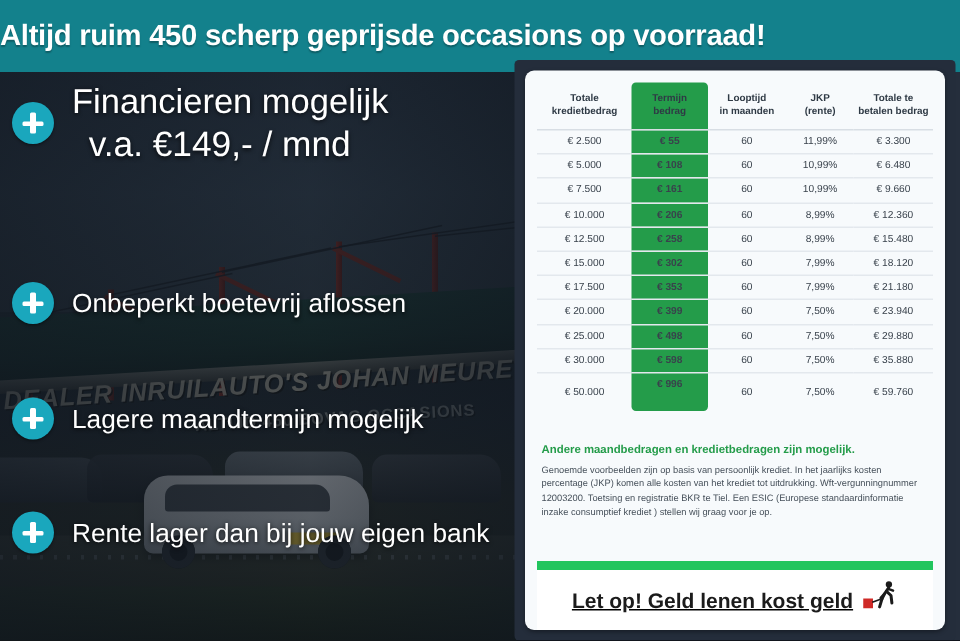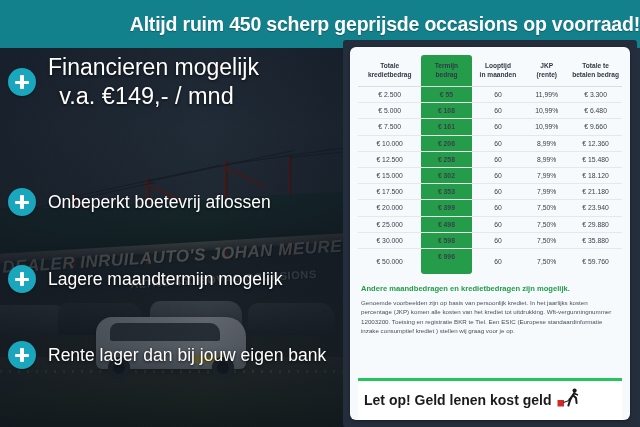--- a/index.html
+++ b/index.html
@@ -118,21 +118,21 @@
   
   .scrim {
     position: absolute; inset: 0;
     background: linear-gradient(to right, rgba(17,24,33,.80), rgba(17,24,33,.62) 60%, rgba(17,24,33,.80));
   }
 
   
   .topbar {
     position: absolute; left: 0; top: 0; width: 640px; height: 48px;
     background: #13818c;
-    display: flex; align-items: center; justify-content: flex-end;
+    display: flex; align-items: center; justify-content: flex-start;
   }
   .topbar .headline {
     color: #ffffff; font-weight: bold; font-size: 19.5px;
     letter-spacing: -.2px; white-space: nowrap;
     text-shadow: 0 1px 1px rgba(0,0,0,.28);
   }
 
   
   .features {
     position: absolute; left: 0; top: 33px; width: 345px; height: 414px;
@@ -177,21 +177,21 @@
     background: #242d3b;
     border-radius: 3px;
     padding: 7px;
   }
   .card {
     width: 100%; height: 100%;
     background: #f7fafc;
     border-radius: 6px;
     box-shadow: 0 1px 3px rgba(0,0,0,.35);
     padding: 8px 8px 0 8px;
-    display: flex; flex-direction: column;
+    display: flex; flex-direction: column; gap: 11px;
   }
   table.rates {
     width: 100%; border-collapse: collapse; table-layout: fixed;
   }
   table.rates th {
     font-size: 6.6px; font-weight: bold; color: #2f3a45;
     line-height: 9px; padding: 6px 2px 7px; text-align: center;
     vertical-align: middle;
   }
   table.rates th .sub { display: block; }
@@ -217,23 +217,23 @@
   .notes .nhead {
     color: #249c4a; font-weight: bold; font-size: 7.6px; line-height: 11px;
     margin-bottom: 4px;
   }
   .notes .nbody {
     color: #46505a; font-size: 6.2px; line-height: 9.3px; text-align: left;
   }
   .warn {
     margin-top: auto;
     background: #ffffff;
-    border-top: 3px solid #22c55e;
+    border-top: 6px solid #22c55e;
     padding: 7px 6px 8px 6px;
-    display: flex; align-items: center; gap: 6px;
+    display: flex; align-items: center; justify-content: center; gap: 6px; text-decoration: underline;
   }
   .warn .wtext {
     color: #1b1b1b; font-weight: bold; font-size: 14px; white-space: nowrap;
   }
   .warn .wicon { flex: 0 0 auto; }
 </style>
 </head>
 <body>
 
 <div class="stage">

